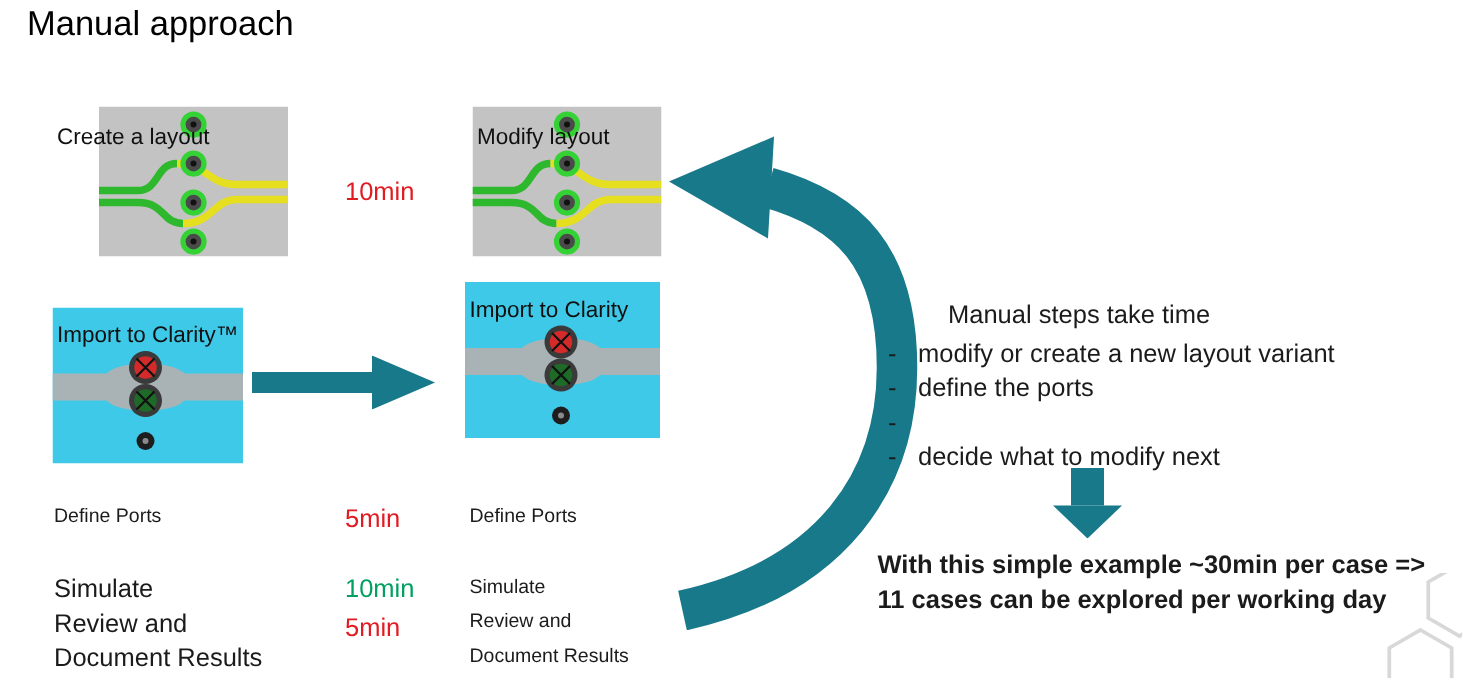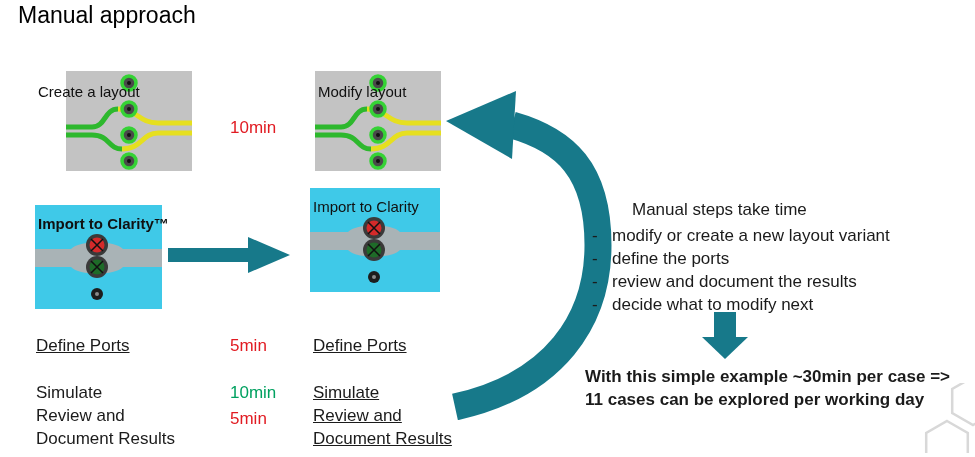--- a/index.html
+++ b/index.html
@@ -8,21 +8,21 @@
     font-family:"Liberation Sans", sans-serif; color:#1b1b1b; overflow:hidden;
   }
   .abs { position:absolute; }
   .title { left:18px; top:2px; font-size:23px; color:#000000; white-space:nowrap; }
   .thumb { position:absolute; }
   .thumb svg { display:block; }
   .thumb-label {
     position:absolute; left:3px; top:12px; font-size:15px; color:#101010;
     white-space:nowrap;
   }
-  .txt { font-size:17px; white-space:nowrap;text-decoration:underline; }
+  .txt { font-size:13px; white-space:nowrap; }
   .time { font-size:17px; width:68px; text-align:left; white-space:nowrap; }
   .red   { color:#e11b22; }
   .green { color:#00a160; }
   .lines div { line-height:23px; }
   .bullet-row { display:flex; line-height:23px; font-size:17px; white-space:nowrap; }
   .bullet-dash { width:20px; flex:0 0 20px; }
   .heading { font-size:17px; white-space:nowrap;margin-left:47px; }
   .conclusion div { line-height:23px; font-size:17px; white-space:nowrap;font-weight:bold; }
 </style>
 </head>
@@ -73,21 +73,21 @@
         <circle cx="63" cy="38" r="2"></circle>
         <circle cx="63" cy="64" r="2"></circle>
         <circle cx="63" cy="90" r="2"></circle>
       </g>
     </svg>
     <div class="thumb-label">Modify layout</div>
   </div>
 
   <div class="abs time red" style="left:230px; top:118px;">10min</div>
 
-  <div class="thumb" style="left:35px; top:205px; width:142px; height:104px;font-weight:bold;">
+  <div class="thumb" style="left:35px; top:205px; width:142px; height:104px;">
     <svg width="127" height="104" viewBox="0 0 127 104">
       <rect x="0" y="0" width="127" height="104" fill="#3fc9e8"></rect>
       <path d="M0,44 H36 C44,35 80,35 88,44 H127 V62 H88 C80,71 44,71 36,62 H0 Z" fill="#a9b3b6"></path>
       <circle cx="62" cy="40" r="11" fill="#3a3a3a"></circle>
       <circle cx="62" cy="40" r="7.5" fill="#d42a2a"></circle>
       <path d="M56,34 L68,46 M68,34 L56,46" stroke="#111" stroke-width="1.5"></path>
       <circle cx="62" cy="62" r="11" fill="#3a3a3a"></circle>
       <circle cx="62" cy="62" r="7.5" fill="#1e6b28"></circle>
       <path d="M56,56 L68,68 M68,56 L56,68" stroke="#111" stroke-width="1.5"></path>
       <circle cx="62" cy="89" r="6" fill="#1d1d1d"></circle>
@@ -150,21 +150,20 @@
     <div class="bullet-row">
       <span class="bullet-dash">-</span>
       <span>modify or create a new layout variant</span>
     </div>
     <div class="bullet-row">
       <span class="bullet-dash">-</span>
       <span>define the ports</span>
     </div>
     <div class="bullet-row">
       <span class="bullet-dash">-</span>
-      <span>review and document the results</span>
     </div>
     <div class="bullet-row">
       <span class="bullet-dash">-</span>
       <span>decide what to modify next</span>
     </div>
   </div>
 
   <div class="abs" style="left:702px; top:312px;">
     <svg width="46" height="47" viewBox="0 0 46 47">
       <rect x="12" y="0" width="22" height="25" fill="#17798a"></rect>

